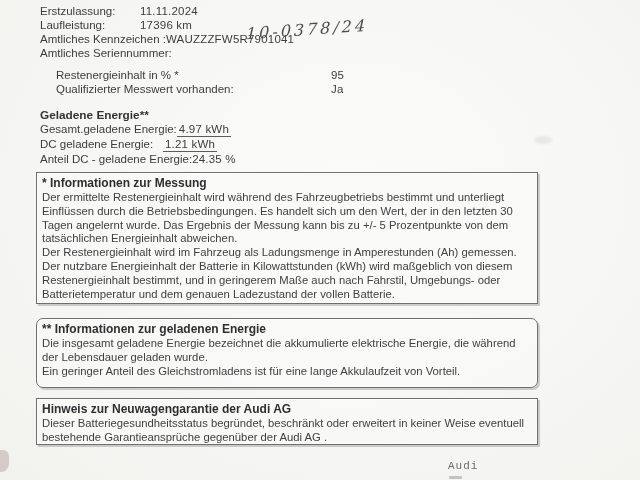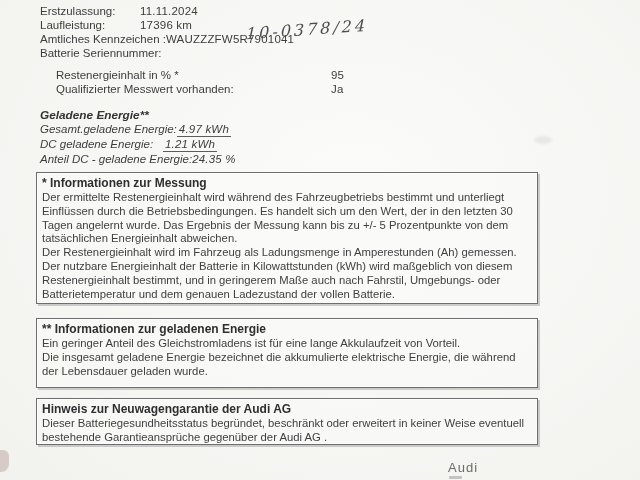--- a/index.html
+++ b/index.html
@@ -31,46 +31,46 @@
     font-family: "DejaVu Serif", serif;
     font-style: italic;
     font-size: 16px;
     letter-spacing: 3px;
     color: #4e4e52;
     transform: rotate(-4deg) skewX(-6deg);
     white-space: nowrap;
   }
 
   
-  #energy-block { position: absolute; left: 40px; top: 108px; font-size: 11.5px; line-height: 14px; font-style: italic; }
+  #energy-block { position: absolute; left: 40px; top: 108px; font-size: 11.5px; line-height: 14px; }
   #energy-block h3 { font-size: 11.8px; font-weight: bold; color: #333336; }
   #energy-block .kv-row .lbl { min-width: 123px; }
   #energy-block .val.u {
     display: inline-block; min-width: 52px; text-align: left;
     border-bottom: 1px solid #5c5c5e; padding: 0 2px;
   }
 
   
   .info-box {
     position: absolute; left: 36px; width: 502px;
     border: 1.5px solid #6e6e70;
     box-shadow: 2px 2px 0 rgba(150,150,150,.45), inset 0 0 0 1px rgba(255,255,255,.6);
     background: rgba(250,250,248,.6);
     padding: 3px 5px 2px 5px;
     font-size: 11.3px; line-height: 13.8px; color: #404043;
   }
   .info-box h3 { font-size: 12px; font-weight: bold; color: #2f2f32; line-height: 15px; }
   #info-box-0 { top: 172px; height: 132px; }
-  #info-box-1 { top: 318px; height: 70px; }
+  #info-box-1 { top: 318px; height: 70px; border-radius: 7px; }
   #info-box-2 { top: 398px; height: 47px; }
 
   
   .brand {
     position: absolute; left: 448px; top: 460px;
-    font-size: 13px; letter-spacing: 1px; color: #6b6b6d;
+    font-size: 11px; letter-spacing: 1px; color: #6b6b6d; font-family: Liberation Mono, monospace;
   }
   .brand-partial {
     position: absolute; left: 449px; top: 476px;
     width: 13px; height: 3px; background: #9a9a9c; opacity: .55;
     border-radius: 1px;
   }
 
   
   .edge-smudge {
     position: absolute; left: 0; top: 450px; width: 9px; height: 22px;
@@ -95,21 +95,21 @@
     </div>
     <div class="kv-row">
       <span class="lbl">Laufleistung:</span>
       <span class="val">17396 km</span>
     </div>
     <div class="kv-row">
       <span class="lbl">Amtliches Kennzeichen :</span>
       <span class="val">WAUZZZFW5R7901041</span>
     </div>
     <div class="kv-row">
-      <span class="lbl">Batterie Seriennummer:</span>
+      <span class="lbl">Amtliches Seriennummer:</span>
       <span class="val"></span>
     </div>
   </div>
 
   <div class="handwriting">10-0378/24</div>
 
   <div class="kv-block" id="measure-block">
     <div class="kv-row">
       <span class="lbl">Restenergieinhalt in % *</span>
       <span class="val">95</span>
@@ -138,22 +138,22 @@
 
   <div class="info-box" id="info-box-0">
     <h3>* Informationen zur Messung</h3>
     <p>Der ermittelte Restenergieinhalt wird während des Fahrzeugbetriebs bestimmt und unterliegt Einflüssen durch die Betriebsbedingungen. Es handelt sich um den Wert, der in den letzten 30 Tagen angelernt wurde. Das Ergebnis der Messung kann bis zu +/- 5  Prozentpunkte von dem tatsächlichen Energieinhalt abweichen.</p>
     <p>Der Restenergieinhalt wird im Fahrzeug als Ladungsmenge in Amperestunden (Ah) gemessen.</p>
     <p>Der nutzbare Energieinhalt der Batterie in Kilowattstunden (kWh) wird maßgeblich von diesem Restenergieinhalt bestimmt, und in geringerem Maße auch nach Fahrstil, Umgebungs- oder Batterietemperatur und dem genauen Ladezustand der vollen Batterie.</p>
   </div>
 
   <div class="info-box" id="info-box-1">
     <h3>** Informationen zur geladenen Energie</h3>
+    <p>Die insgesamt geladene Energie bezeichnet die akkumulierte elektrische Energie, die während der Lebensdauer geladen wurde.</p>
     <p>Ein geringer Anteil des Gleichstromladens ist für eine lange Akkulaufzeit von Vorteil.</p>
-    <p>Die insgesamt geladene Energie bezeichnet die akkumulierte elektrische Energie, die während der Lebensdauer geladen wurde.</p>
   </div>
 
   <div class="info-box" id="info-box-2">
     <h3>Hinweis zur Neuwagengarantie der Audi AG</h3>
     <p>Dieser Batteriegesundheitsstatus begründet, beschränkt oder erweitert in keiner Weise eventuell bestehende Garantieansprüche gegenüber der Audi AG .</p>
   </div>
 
   <div class="brand">Audi</div>
   <div class="brand-partial"></div>
 

